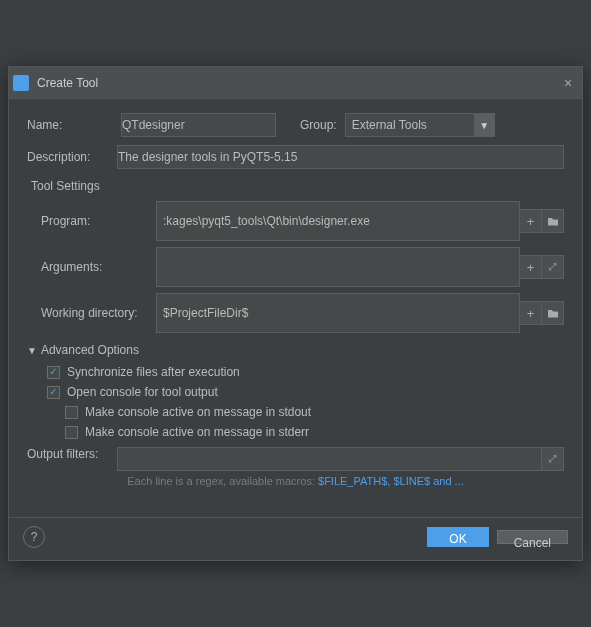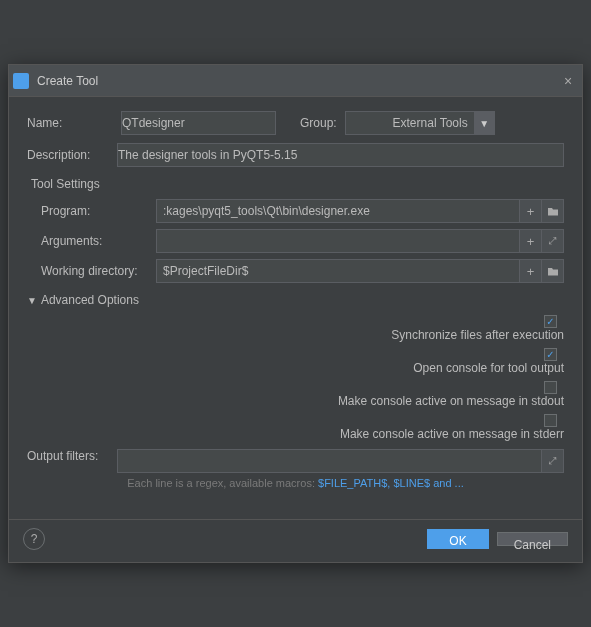--- a/index.html
+++ b/index.html
@@ -99,21 +99,20 @@
       border: 1px solid #5a5d62;
       color: #bbbbbb;
       font-size: 12px;
       padding: 3px 6px;
       height: 24px;
       width: 130px;
       outline: none;
       appearance: none;
       -webkit-appearance: none;
       cursor: pointer;
-      text-align: right;
     }
     .select-arrow {
       background: #5a5d62;
       border: 1px solid #5a5d62;
       border-left: none;
       height: 24px;
       width: 20px;
       display: flex;
       align-items: center;
       justify-content: center;
@@ -145,21 +144,21 @@
       display: flex;
       align-items: center;
     }
     .settings-input {
       flex: 1;
       background: #45494a;
       border: 1px solid #5a5d62;
       color: #bbbbbb;
       font-size: 12px;
       padding: 3px 6px;
-      height: 24px;
+      height: 40px;
       outline: none;
     }
     .input-btn {
       background: #4b4f52;
       border: 1px solid #5a5d62;
       border-left: none;
       height: 24px;
       width: 22px;
       display: flex;
       align-items: center;
@@ -190,24 +189,23 @@
       margin-right: 4px;
       padding: 0;
     }
     .advanced-header {
       display: flex;
       align-items: center;
       margin: 10px 0 8px 0;
     }
     .checkbox-row {
       display: flex;
-      align-items: flex-end;
+      align-items: center;
       margin-bottom: 6px;
       margin-left: 20px;
-      flex-direction: column;
     }
     .checkbox-row.indent {
       margin-left: 38px;
     }
     .checkbox {
       width: 13px;
       height: 13px;
       background: #45494a;
       border: 1px solid #6a6e70;
       margin-right: 7px;

